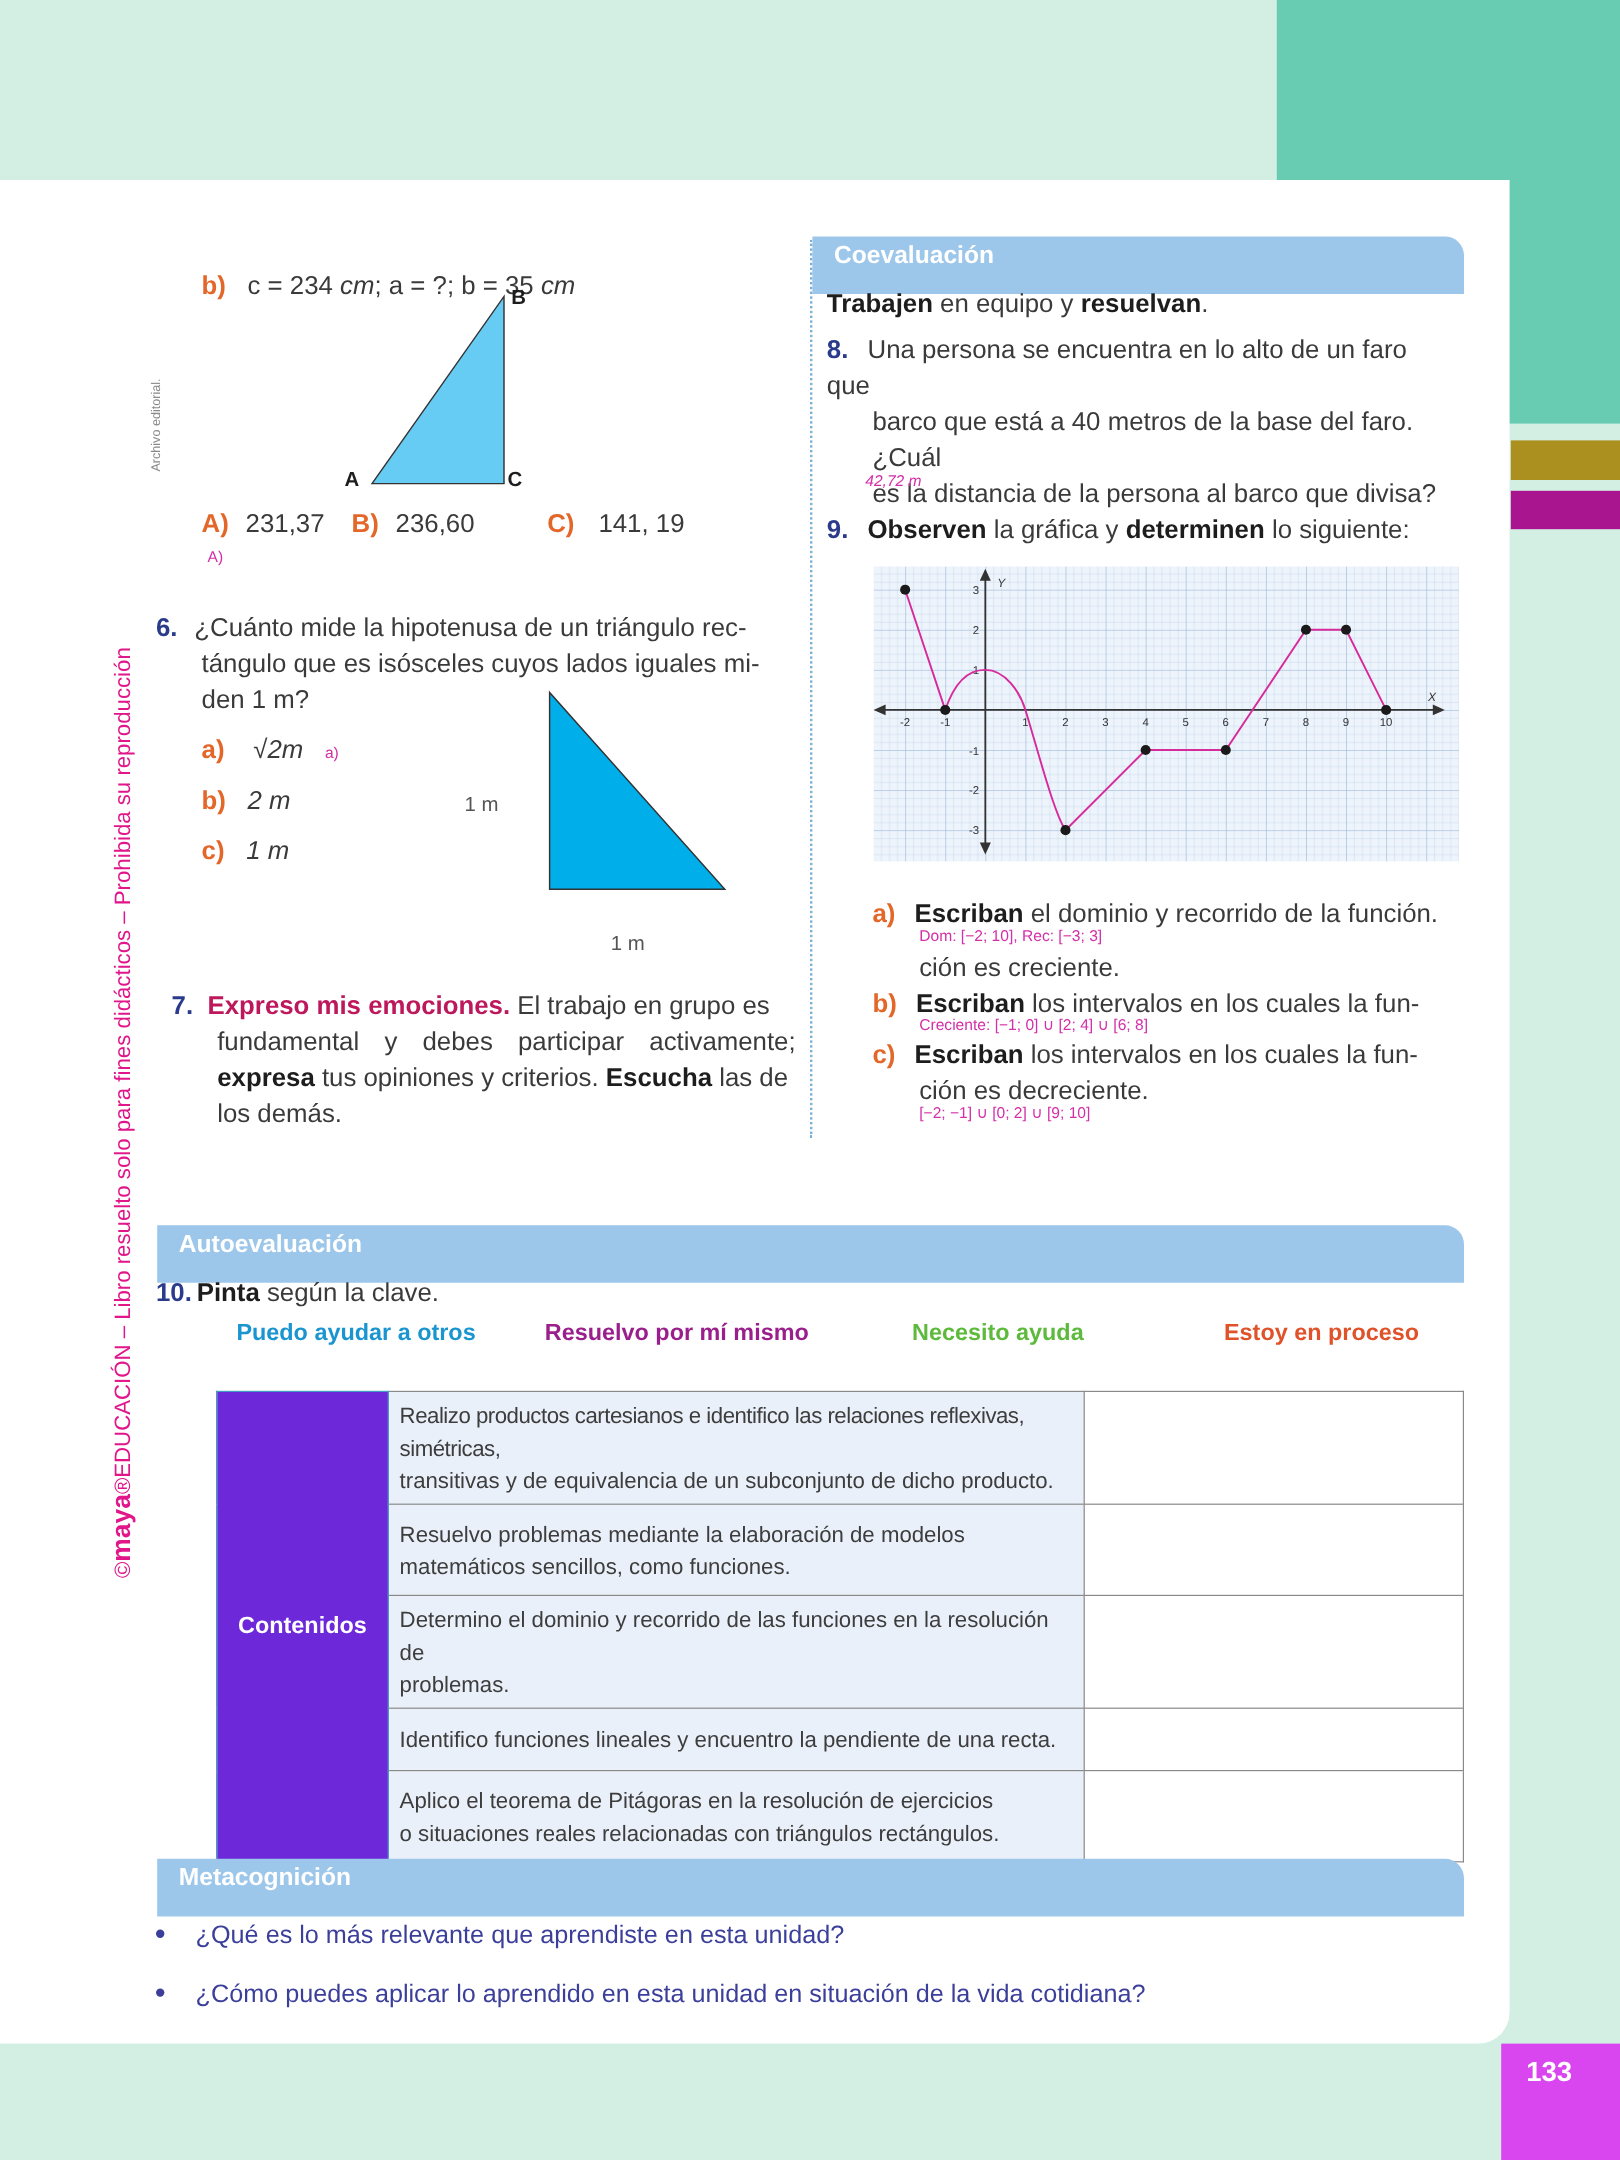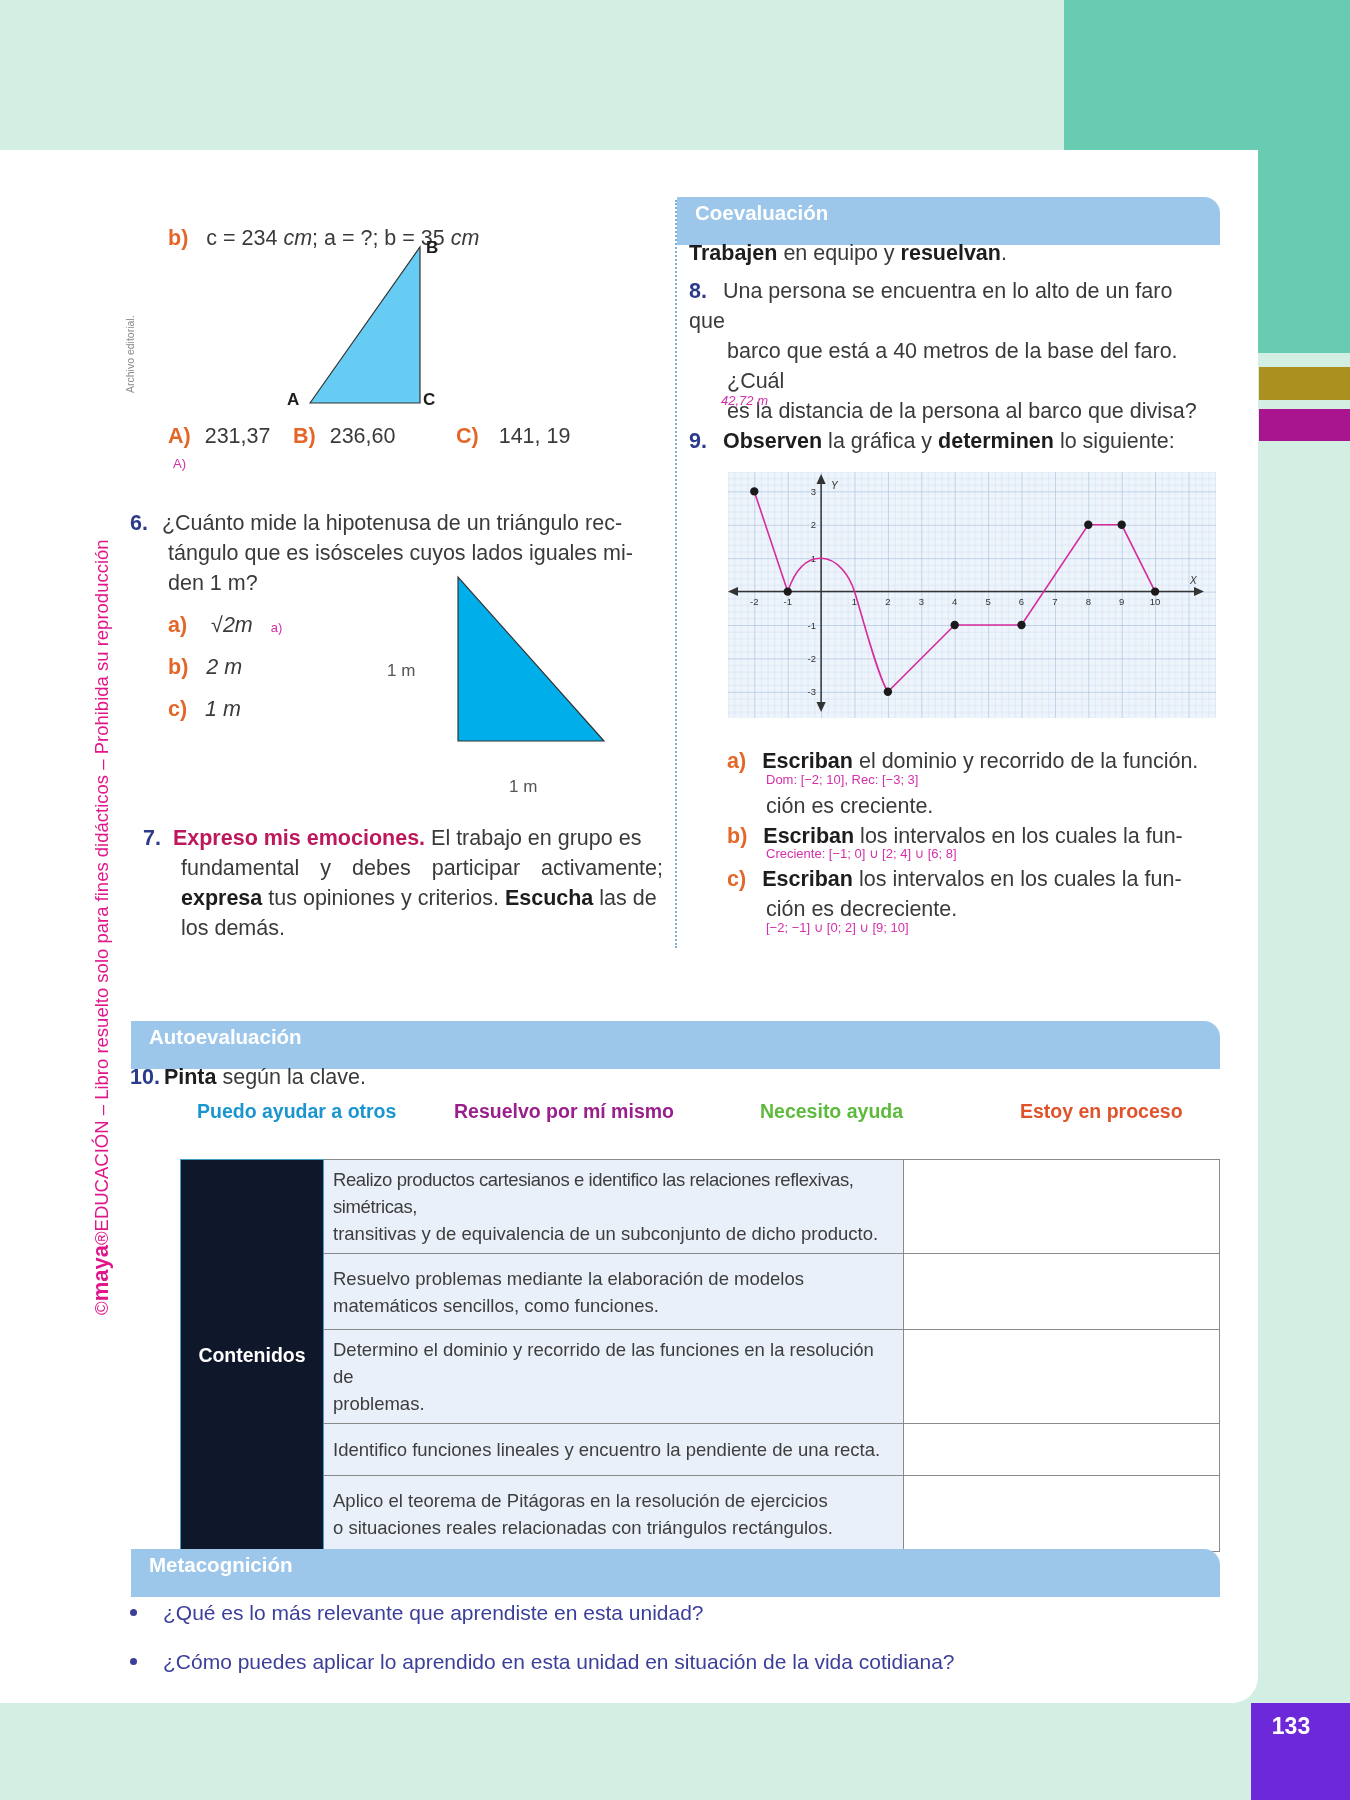--- a/index.html
+++ b/index.html
@@ -4,21 +4,21 @@
 <style>
   * { box-sizing: border-box; margin: 0; padding: 0; }
   html, body { width: 1350px; height: 1800px; overflow: hidden; }
   body { background: #d3efe3; position: relative; font-family: "Liberation Sans", "DejaVu Sans", sans-serif; color: #2b2b2b; }
 
   
   .tab-top { position: absolute; left: 1064px; top: 0; width: 286px; height: 353px; background: #68ccb2; }
   .tab-bar-olive { position: absolute; left: 1259px; top: 367px; width: 91px; height: 33px; background: #ab8f1f; }
   .tab-bar-magenta { position: absolute; left: 1259px; top: 409px; width: 91px; height: 32px; background: #a9158e; }
   .sheet { position: absolute; left: 0; top: 150px; width: 1258px; height: 1553px; background: #ffffff; border-bottom-right-radius: 26px; }
-  .page-num-box { position: absolute; left: 1251px; top: 1703px; width: 99px; height: 97px; background: #6d28d9; }
+  .page-num-box { position: absolute; left: 1251px; top: 1703px; width: 99px; height: 97px; background: #d946ef; }
   .page-num { position: absolute; left: 0; top: 10px; width: 80px; text-align: center; color: #fff; font-size: 23px; font-weight: bold; }
 
   .side-credit { position: absolute; left: 88px; top: 1315px; transform: rotate(-90deg); transform-origin: 0 0; white-space: nowrap; color: #e0168a; font-size: 18.5px; }
   .side-credit .maya { font-weight: 900; font-size: 22px; }
   .archivo { position: absolute; left: 124px; top: 393px; transform: rotate(-90deg); transform-origin: 0 0; color: #8a8a8a; font-size: 10.5px; white-space: nowrap; }
 
   .lbl-or { color: #e4672a; font-weight: bold; }
   .num-blue { color: #2b3b8c; font-weight: bold; }
   .ans { color: #d32fa8; font-size: 13px; }
   .txt { font-size: 21.5px; color: #3a3a3a; }
@@ -31,21 +31,21 @@
 
   
   .banner { position: absolute; height: 48px; background: #9dc7ea; border-top-right-radius: 16px; color: #ffffff; font-weight: bold; font-size: 20.5px; padding-left: 18px; line-height: 31px; }
 
   
   .graph { position: absolute; left: 728px; top: 472px; width: 488px; height: 246px; }
 
   
   .eval-table { position: absolute; left: 180px; top: 1159px; width: 1040px; border-collapse: collapse; }
   .eval-table td { border: 1.5px solid #8a8a8a; font-size: 18.5px; color: #3d3d3d; line-height: 27px; }
-  .eval-table td.head { background: #0f172a; color: #ffffff; font-weight: bold; font-size: 19.5px; text-align: center; width: 143px; border-color: #439cc2; }
+  .eval-table td.head { background: #6d28d9; color: #ffffff; font-weight: bold; font-size: 19.5px; text-align: center; width: 143px; border-color: #439cc2; }
   .eval-table td.content { background: #eaf0f9; padding: 6px 8px 6px 9px; width: 580px; }
   .eval-table td.blank { background: #ffffff; }
 
   .key { position: absolute; top: 1100px; font-weight: bold; font-size: 19.5px; }
   .meta-item { position: absolute; left: 130px; font-size: 21px; color: #3b3f9a; }
   .meta-item .dot { display: inline-block; width: 7px; height: 7px; border-radius: 50%; background: #3b3f9a; margin-right: 26px; vertical-align: middle; position: relative; top: -2px; }
 </style>
 </head>
 <body>
 

